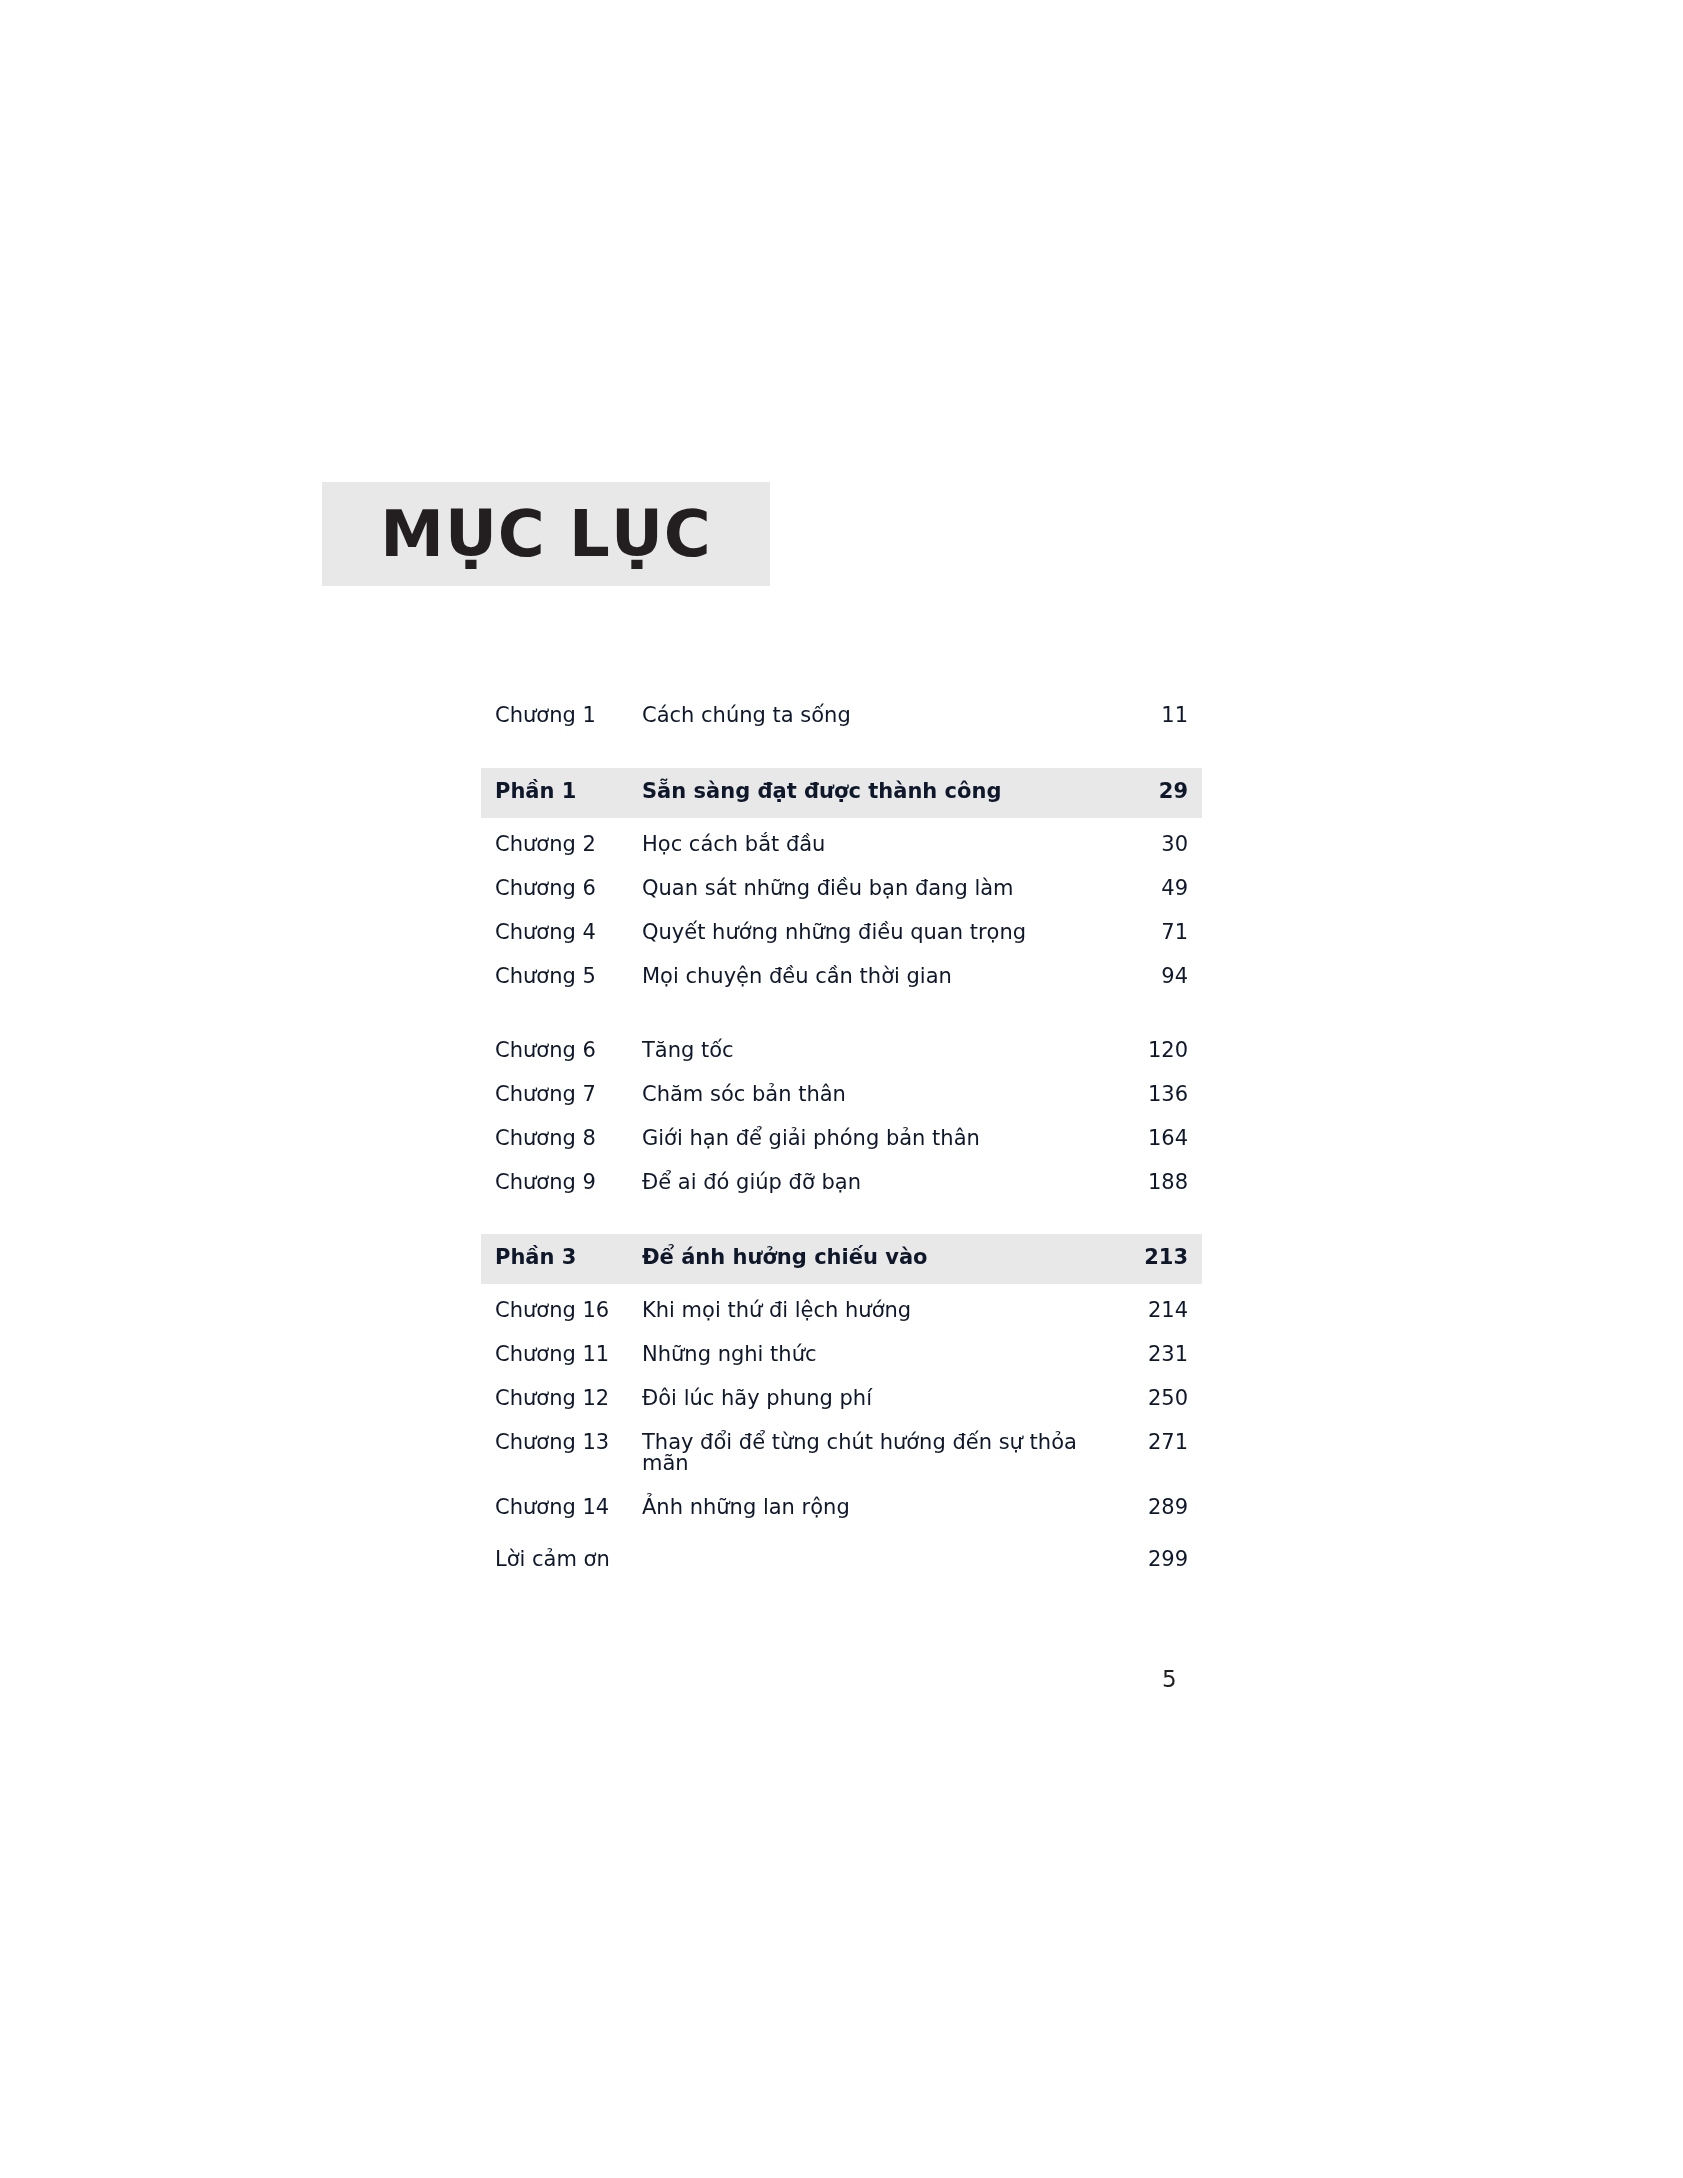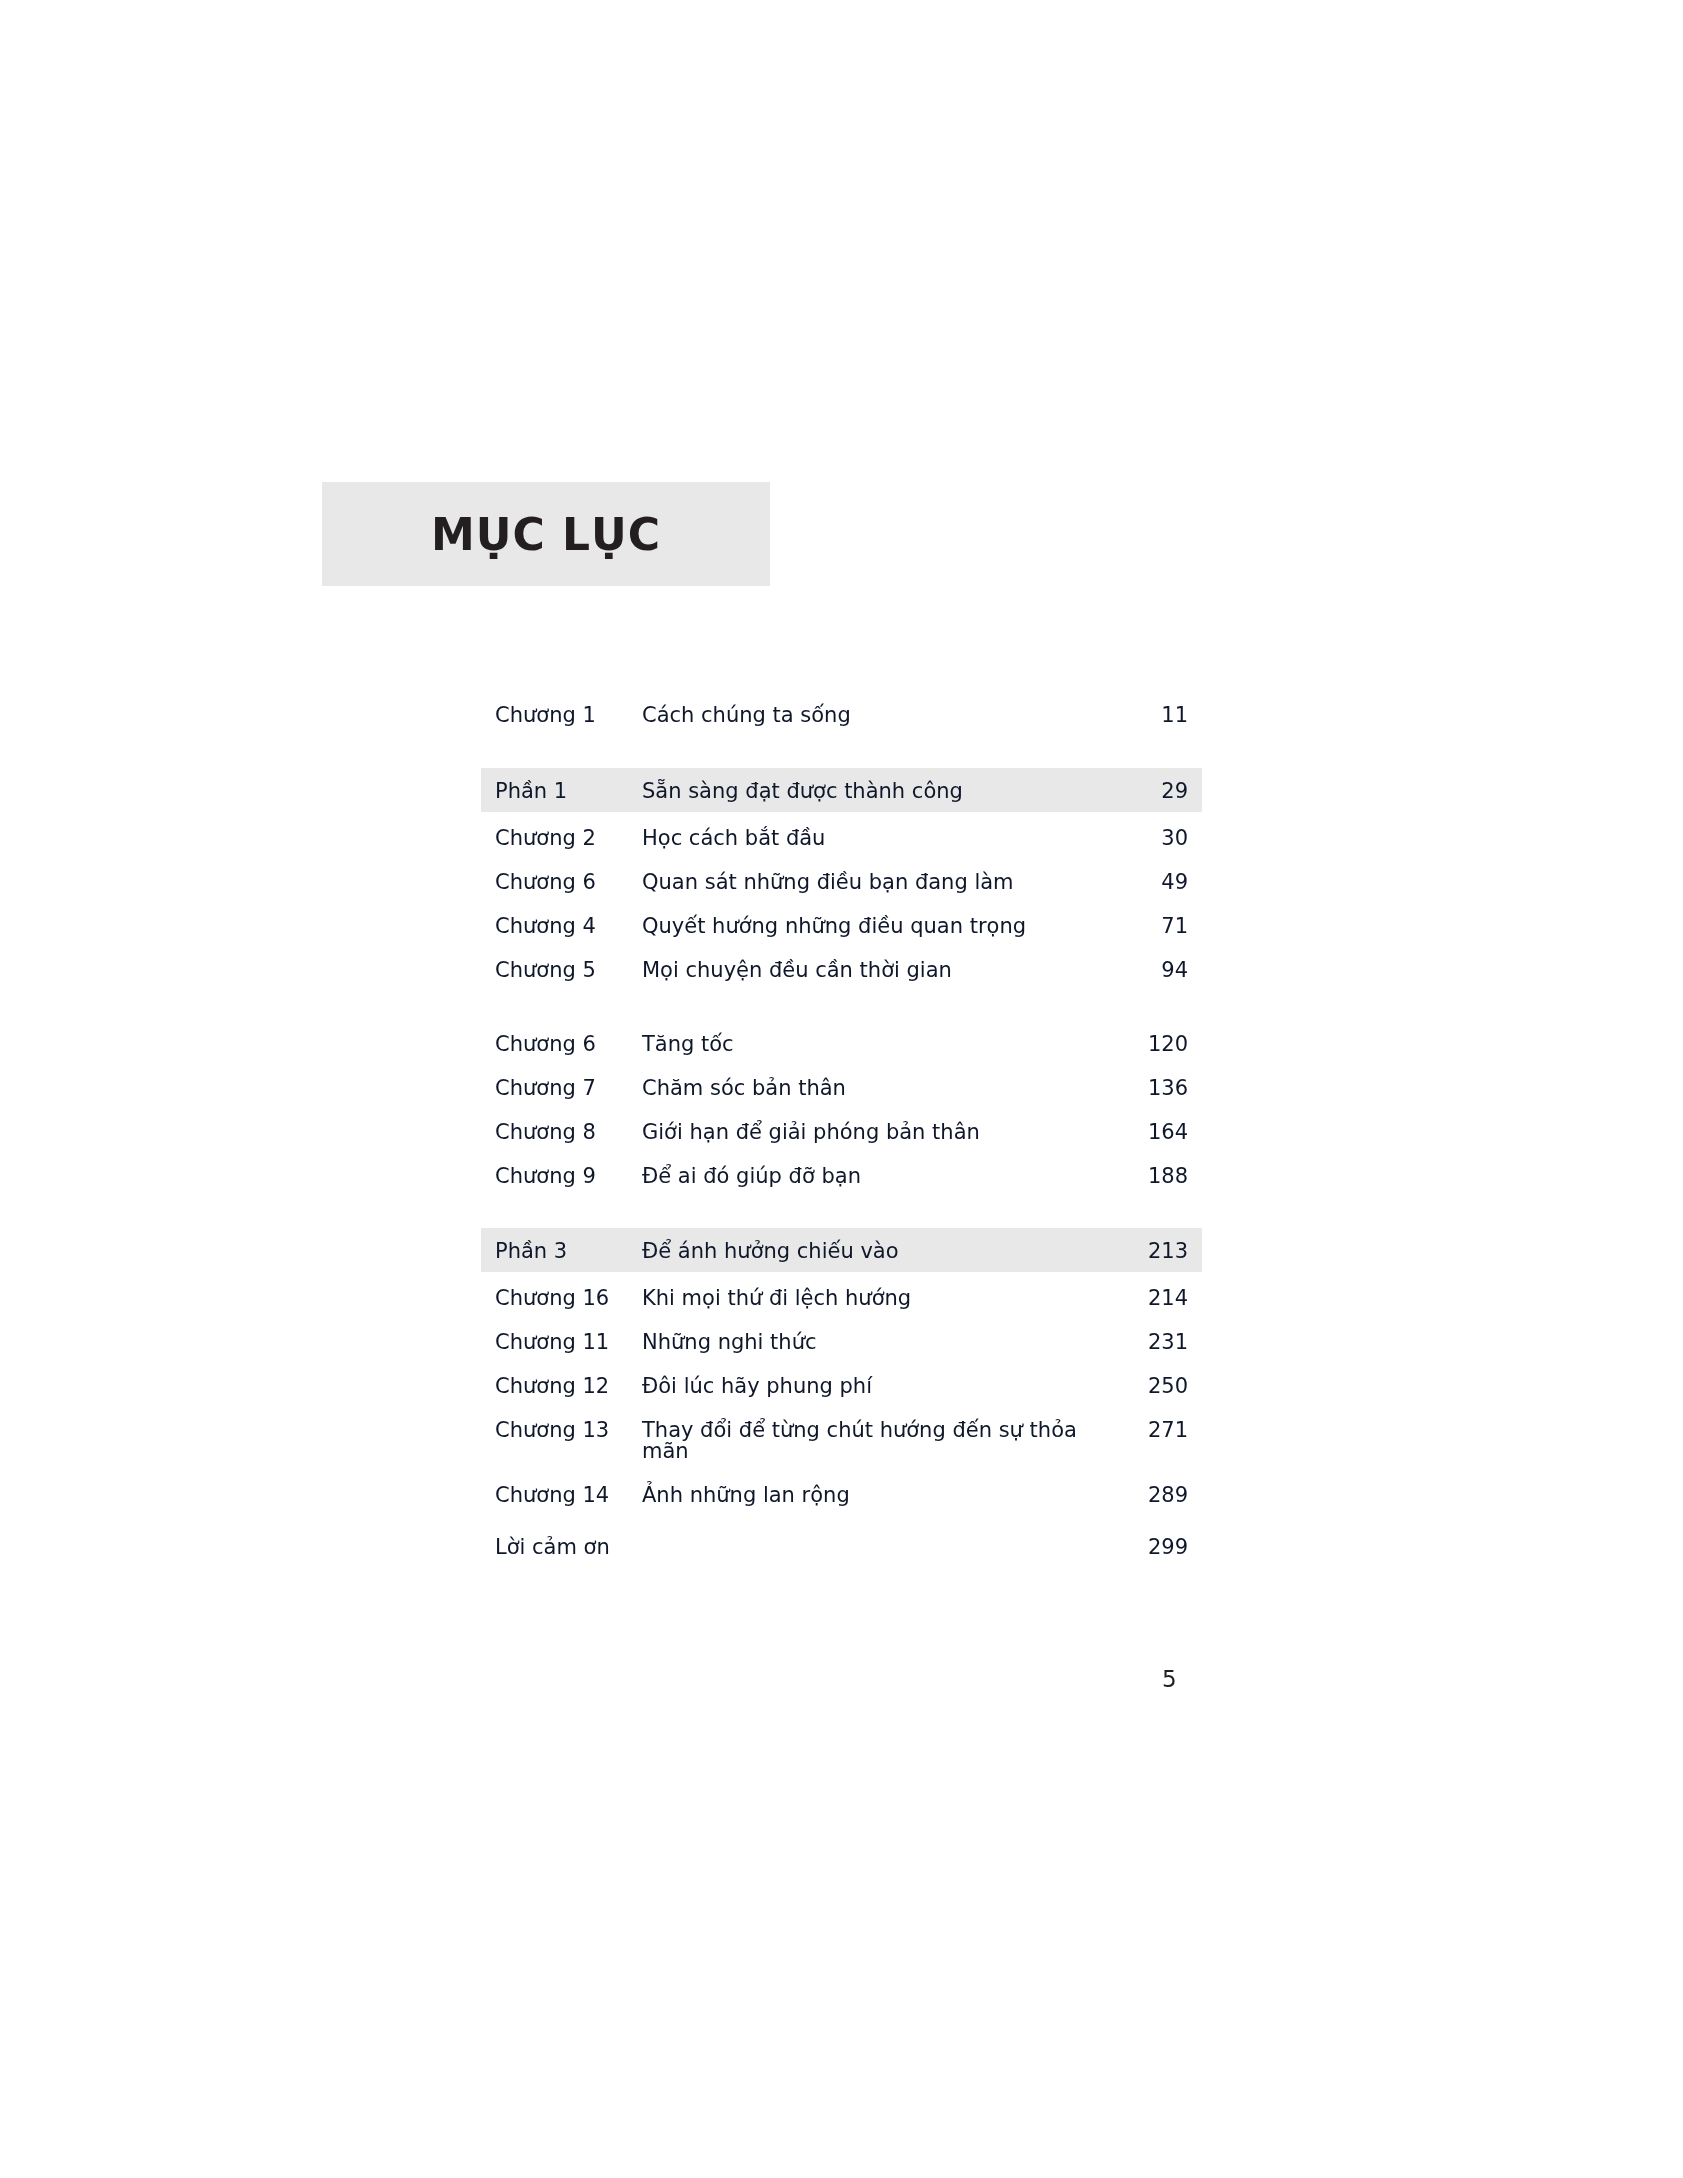--- a/index.html
+++ b/index.html
@@ -34,21 +34,21 @@
     position: absolute;
     left: 322px;
     top: 482px;
     width: 448px;
     height: 104px;
     display: flex;
     align-items: center;
     justify-content: center;
     font-family: "DejaVu Sans", sans-serif;
     font-weight: bold;
-    font-size: 44px;
+    font-size: 64px;
     letter-spacing: 1px;
     color: #231f20;
   }
 
   
   .toc {
     position: absolute;
     left: 495px;
     top: 693px;
     width: 693px;
@@ -81,24 +81,24 @@
   }
   .chapter-row .col-label,
   .chapter-row .col-title,
   .chapter-row .col-page {
     font-weight: normal;
   }
 
   
   .part-row {
     background: #e8e8e8;
-    padding: 13px 14px 10px 14px;
+    padding: 13px 14px 16px 14px;
     margin-left: -14px;
     margin-right: -14px;
-    font-weight: normal;
+    font-weight: bold;
   }
   .part-row .col-label { width: 147px; flex: 0 0 147px; }
   .part-row .col-page { width: 69px; flex: 0 0 69px; text-align: right; }
 
   .group { margin-top: 30px; }
   .group-rows { margin-top: 4px; }
   .group-rows .chapter-row { padding: 12px 0 11px 0; }
 
   .closing-row {
     padding: 20px 0 12px 0;

